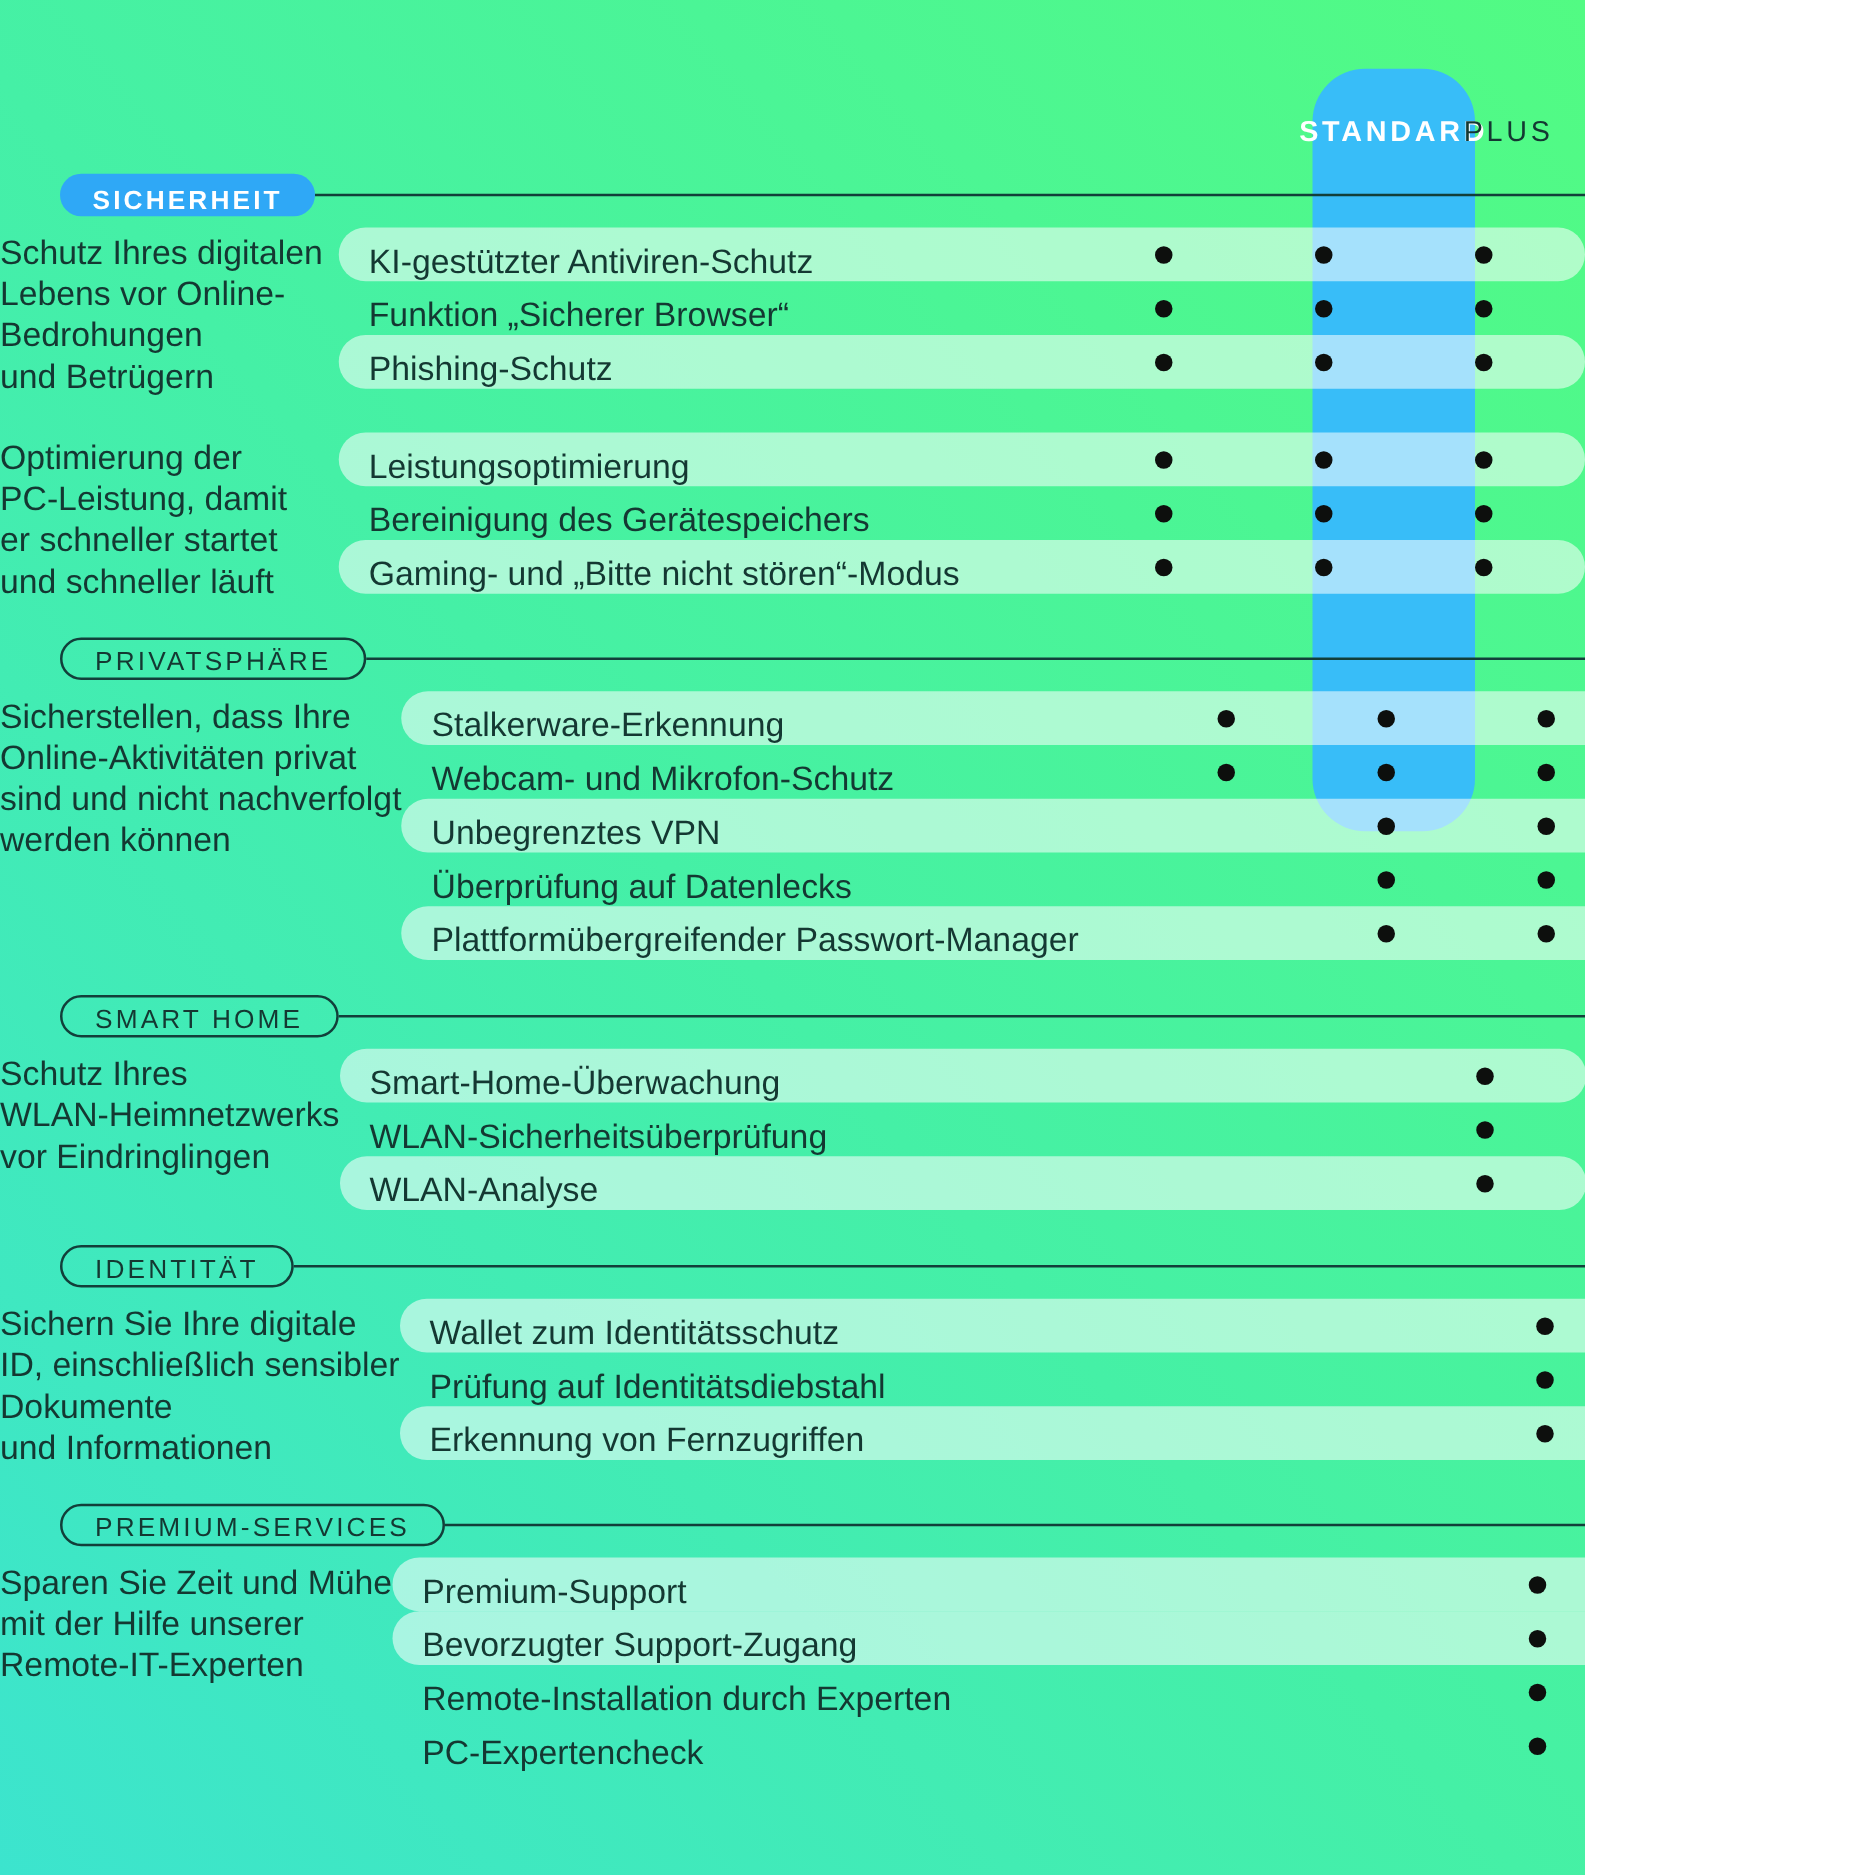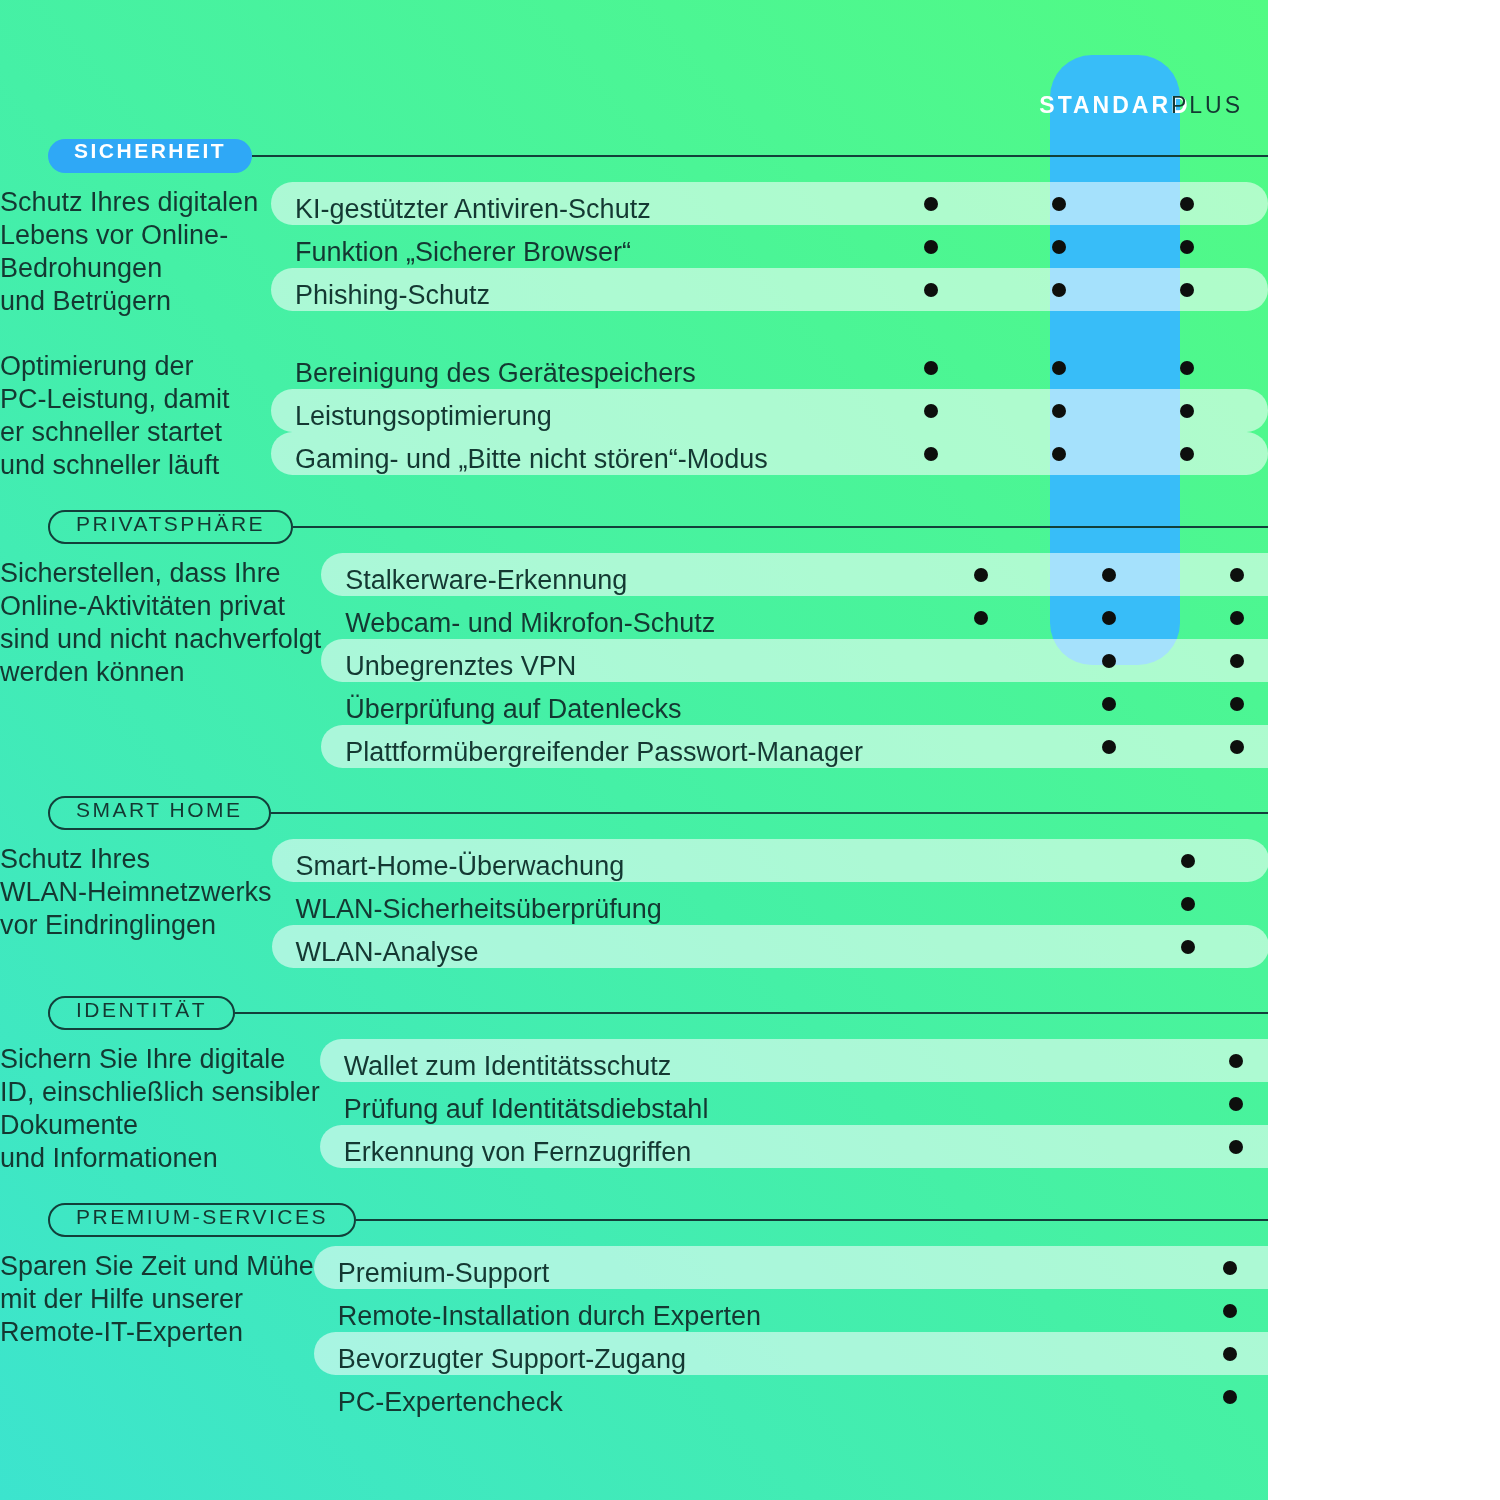--- a/index.html
+++ b/index.html
@@ -42,21 +42,21 @@
     margin-left: 48px;
     width: 1389px;
     height: 34px;
     display: flex;
     align-items: center;
     margin-bottom: 9px;
   }
   .section-pill {
     height: 34px;
     display: flex;
-    align-items: flex-start;
+    align-items: flex-end;
     padding: 0 26px;
     border-radius: 18px;
     box-sizing: border-box;
     flex: 0 0 auto;
   }
   .section-pill.filled {
     background: #2FA8F6;
     color: #ffffff;
   }
   .section-pill.filled .section-label { font-weight: bold; }
@@ -157,29 +157,29 @@
     </div>
   </section>
 
   <section class="section">
     <div class="section-body">
       <div class="section-desc">Optimierung der
 PC-Leistung, damit
 er schneller startet
 und schneller läuft</div>
       <div class="feature-rows">
+  <div class="feature-row striped">
+    <span class="feature-label">Leistungsoptimierung</span>
+  <span class="dot" style="left: 660px;"></span>
+              <span class="dot" style="left: 788px;"></span>
+              <span class="dot" style="left: 916px;"></span>
+            </div>
+
   <div class="feature-row">
     <span class="feature-label">Bereinigung des Gerätespeichers</span>
-  <span class="dot" style="left: 660px;"></span>
-              <span class="dot" style="left: 788px;"></span>
-              <span class="dot" style="left: 916px;"></span>
-            </div>
-
-  <div class="feature-row striped">
-    <span class="feature-label">Leistungsoptimierung</span>
   <span class="dot" style="left: 660px;"></span>
               <span class="dot" style="left: 788px;"></span>
               <span class="dot" style="left: 916px;"></span>
             </div>
 
   <div class="feature-row striped">
     <span class="feature-label">Gaming- und „Bitte nicht stören“-Modus</span>
   <span class="dot" style="left: 660px;"></span>
               <span class="dot" style="left: 788px;"></span>
               <span class="dot" style="left: 916px;"></span>
@@ -307,30 +307,30 @@
     <div class="section-body">
       <div class="section-desc">Sparen Sie Zeit und Mühe
 mit der Hilfe unserer
 Remote-IT-Experten</div>
       <div class="feature-rows">
   <div class="feature-row striped">
     <span class="feature-label">Premium-Support</span>
   <span class="dot" style="left: 916px;"></span>
             </div>
 
+  <div class="feature-row striped">
+    <span class="feature-label">Bevorzugter Support-Zugang</span>
+  <span class="dot" style="left: 916px;"></span>
+            </div>
+
   <div class="feature-row">
     <span class="feature-label">Remote-Installation durch Experten</span>
   <span class="dot" style="left: 916px;"></span>
             </div>
 
-  <div class="feature-row striped">
-    <span class="feature-label">Bevorzugter Support-Zugang</span>
-  <span class="dot" style="left: 916px;"></span>
-            </div>
-
   <div class="feature-row">
     <span class="feature-label">PC-Expertencheck</span>
   <span class="dot" style="left: 916px;"></span>
             </div>
 </div>
     </div>
   </section>
 </div>
 </div>
 

